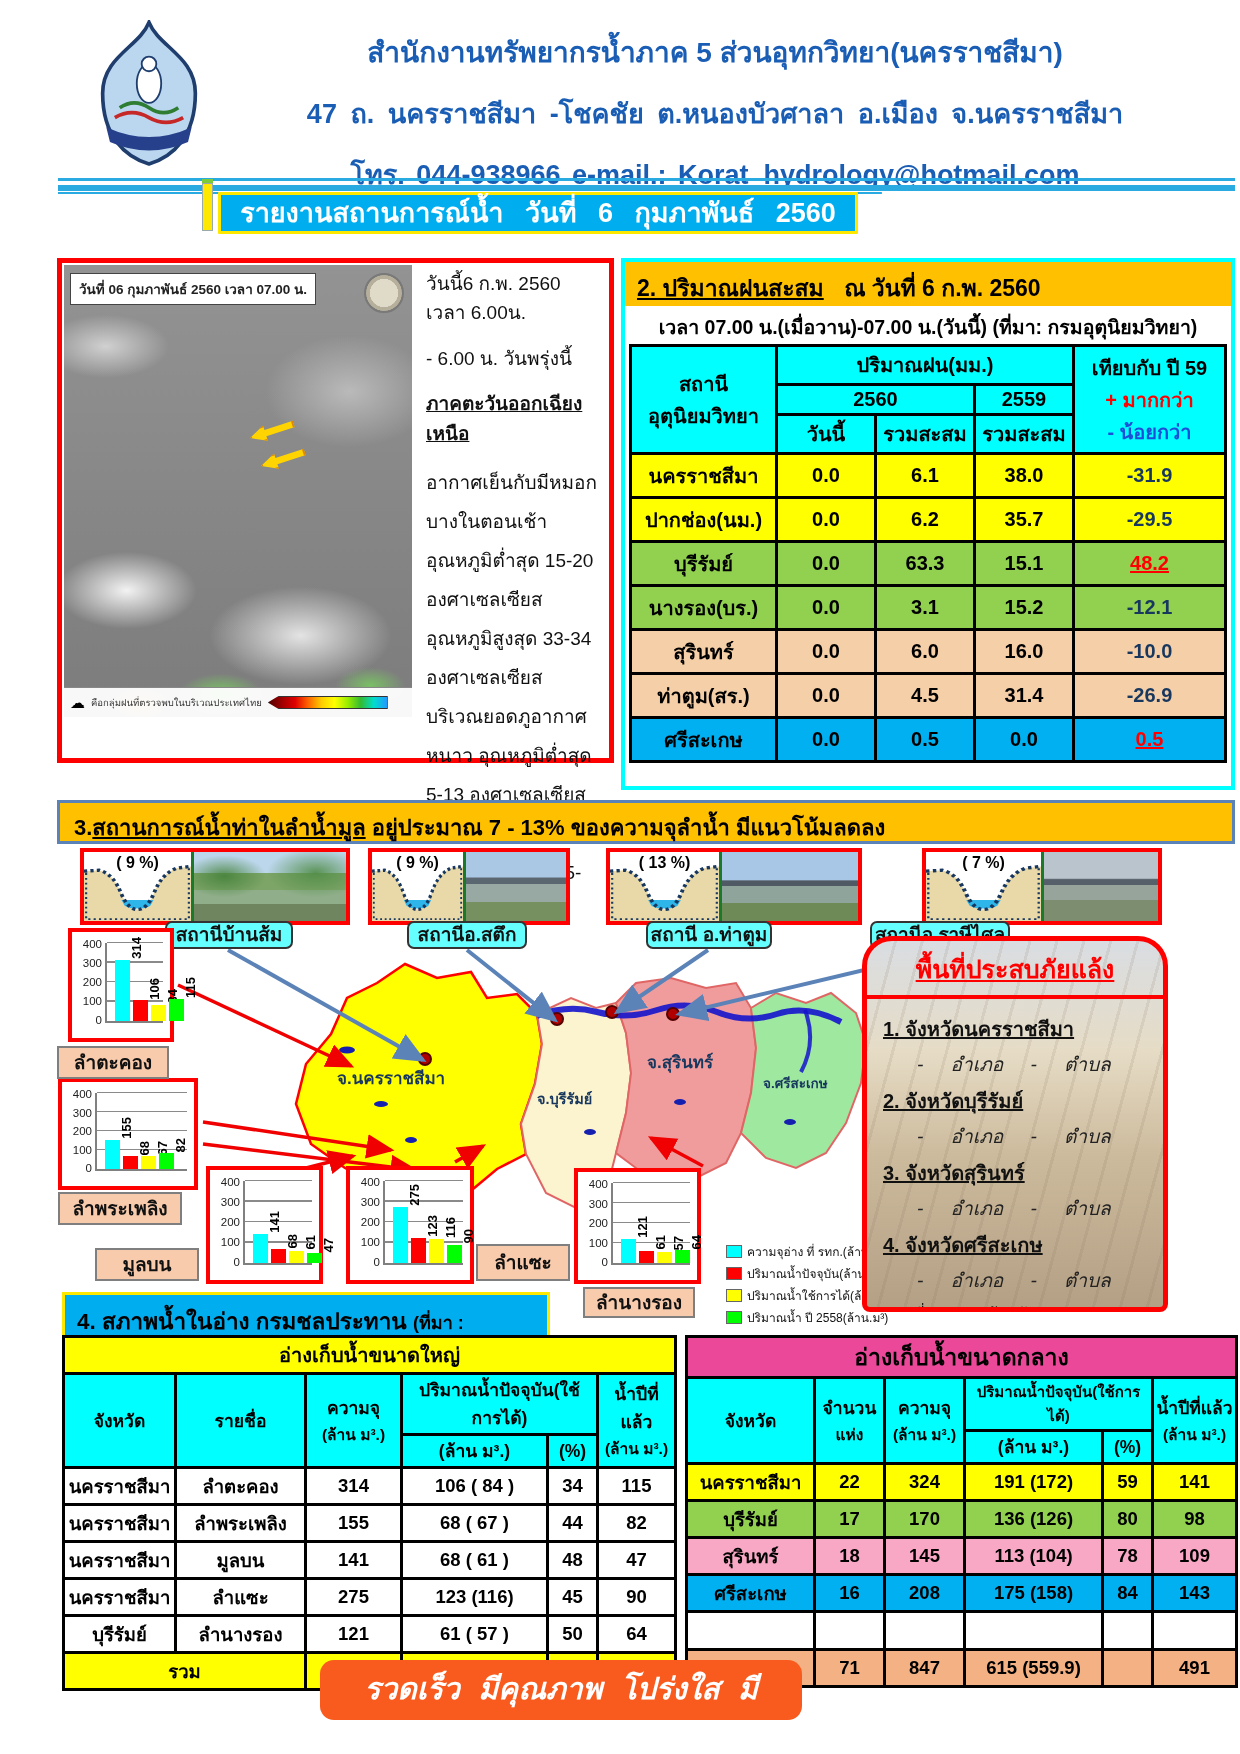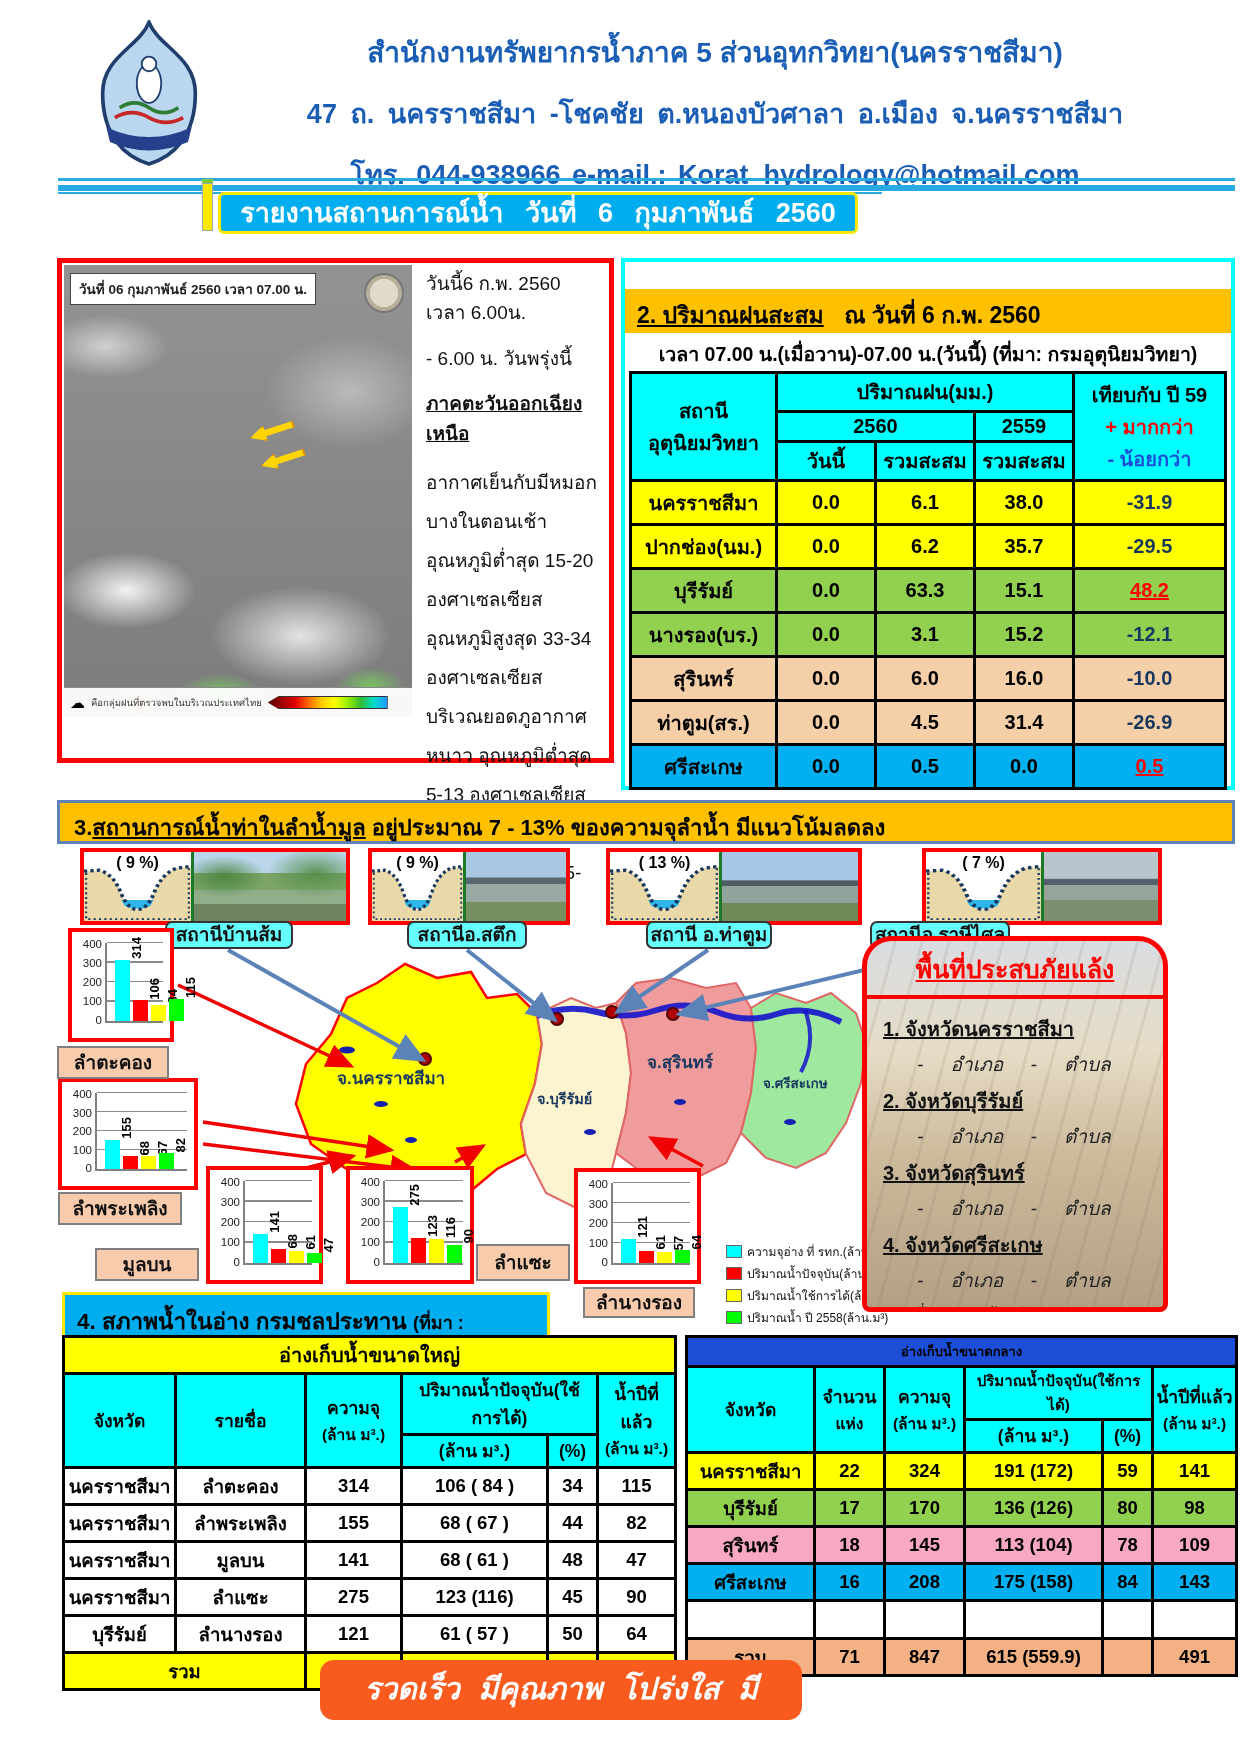--- a/index.html
+++ b/index.html
@@ -14,21 +14,21 @@
   #head-text{left:240px;top:26px;width:950px;text-align:center;color:#1A5DB4;font-weight:bold;}
   #head-text .h1{font-size:28px;margin:4px 0 18px;}
   #head-text .h2{font-size:27px;margin:0 0 18px;word-spacing:6px;}
   #head-text .h3{font-size:27px;margin:0;word-spacing:4px;}
   #divider{left:58px;top:178px;width:1177px;height:16px;
     background:linear-gradient(#29ABE2,#29ABE2) 0 0/100% 3px no-repeat,
                linear-gradient(#29ABE2,#29ABE2) 0 7px/100% 6px no-repeat,
                linear-gradient(#29ABE2,#29ABE2) 0 14px/70% 2px no-repeat;}
   #title-tab{left:202px;top:183px;width:11px;height:48px;background:#FFE800;border:1px solid #9aa;box-shadow:0 -4px 0 #7ccb3a;}
   #title-bar{left:218px;top:192px;width:640px;height:42px;background:#00AEEF;border:3px solid #FFE800;
-    color:#fff;font-size:27px;font-weight:bold;text-align:center;line-height:36px;word-spacing:14px;border-radius:6px;}
+    color:#fff;font-size:27px;font-weight:bold;text-align:center;line-height:36px;word-spacing:14px;border-radius:1px;}
 
   
   #panel-left{left:57px;top:258px;width:557px;height:505px;border:5px solid #FF0000;background:#fff;}
   .pl-head{display:flex;height:40px;}
   .pl-head-orange{width:62%;background:#FFC000;font-size:21px;font-weight:bold;text-align:center;line-height:40px;}
   .pl-head-white{width:38%;background:#fff;font-size:21px;font-weight:bold;padding:7px 0 0 10px;}
   .pl-body{display:flex;height:458px;}
   #sat{position:relative;width:348px;height:452px;margin:2px;overflow:hidden;
     background:
       radial-gradient(100px 55px at 18% 72%, rgba(255,255,255,.9), transparent 70%),
@@ -53,21 +53,21 @@
   #sat-leg-text{font-size:9.5px;color:#333;white-space:nowrap;}
   #sat-colorbar{width:120px;height:13px;flex:none;
     background:linear-gradient(90deg,#550000,#a00000,#e00000,#ff6600,#ffcc00,#ffff00,#99ee00,#33bb33,#00ddcc,#2299ff);
     clip-path:polygon(0 50%,9% 0,100% 0,100% 100%,9% 100%);border:1px solid #333;}
   #weather{flex:1;padding:6px 10px 0 12px;font-size:19px;color:#111;}
   #weather p{margin:0 0 16px;line-height:1.55;}
   #weather .wbody{line-height:2.05;margin-bottom:0;}
 
   
   #panel-right{left:621px;top:258px;width:614px;height:532px;border:4px solid #00FFFF;background:#fff;}
-  #rain-head{height:44px;background:#FFC000;font-size:23px;font-weight:bold;padding:8px 0 0 12px;margin-top:27px;}
+  #rain-head{height:44px;background:#FFC000;font-size:23px;font-weight:bold;padding:8px 0 0 12px;}
   #rain-head .dt{margin-left:14px;}
   #rain-sub{height:36px;font-size:19.5px;font-weight:bold;text-align:center;padding-top:6px;}
   table.rain{border-collapse:collapse;margin:2px auto 0;width:598px;table-layout:fixed;}
   table.rain th,table.rain td{border:3px solid #000;text-align:center;font-weight:bold;}
   table.rain th{background:#00FFFF;font-size:20px;padding:2px;}
   table.rain td{font-size:20px;height:44px;}
   .rs1{width:146px;} .rs2{width:80px;margin-left:29px;} .rs3{width:92px;} .rs4{width:128px;} .rs5{width:152px;}
   th .red{color:#FF0000;} th .nvy{color:#1d4ed8;}
   th.small-h{font-size:16px;}
   .rrow-yellow td{background:#FFFF00;} .rrow-green td{background:#92D050;}
@@ -151,21 +151,21 @@
   #sec4 .src{font-size:18px;font-weight:bold;}
 
   
   table.res{border-collapse:collapse;table-layout:fixed;}
   table.res th,table.res td{border:3px solid #000;text-align:center;font-weight:bold;padding:1px 2px;}
   #large-table{left:62px;top:1335px;width:612px;}
   #large-table table{width:612px;}
   #medium-table{left:685px;top:1335px;width:550px;}
   #medium-table table{width:550px;}
   .res-title-y{background:#FFFF00;font-size:20px;height:30px;}
-  .res-title-t{background:#1d4ed8;font-size:13px;height:30px;}
+  .res-title-t{background:#ec4899;font-size:23px;height:30px;}
   table.res th.cy{background:#00FFFF;font-size:17.5px;}
   table.res th.cy .sub{font-size:15.5px;font-weight:bold;}
   table.res td{font-size:18.5px;height:37px;background:#fff;}
   tr.tot-y td{background:#FFFF00;}
   tr.tot-t td{background:#F4B183;}
   tr.mrow-yellow td{background:#FFFF00;} tr.mrow-green td{background:#92D050;}
   tr.mrow-pink td{background:#F8A8C5;} tr.mrow-blue td{background:#00B0F0;}
   tr.mrow-empty td{background:#fff;height:38px;}
 
   

